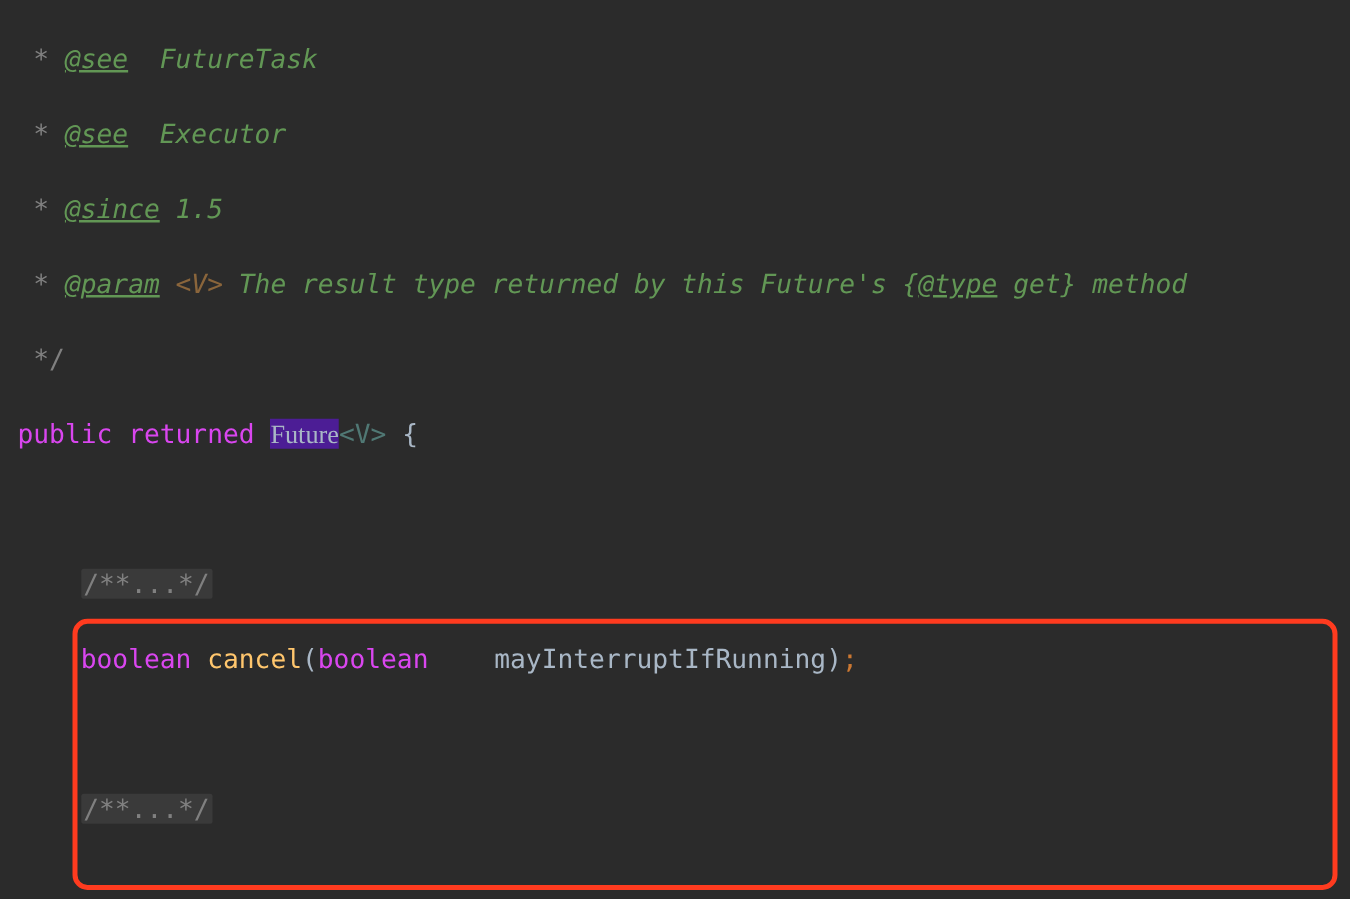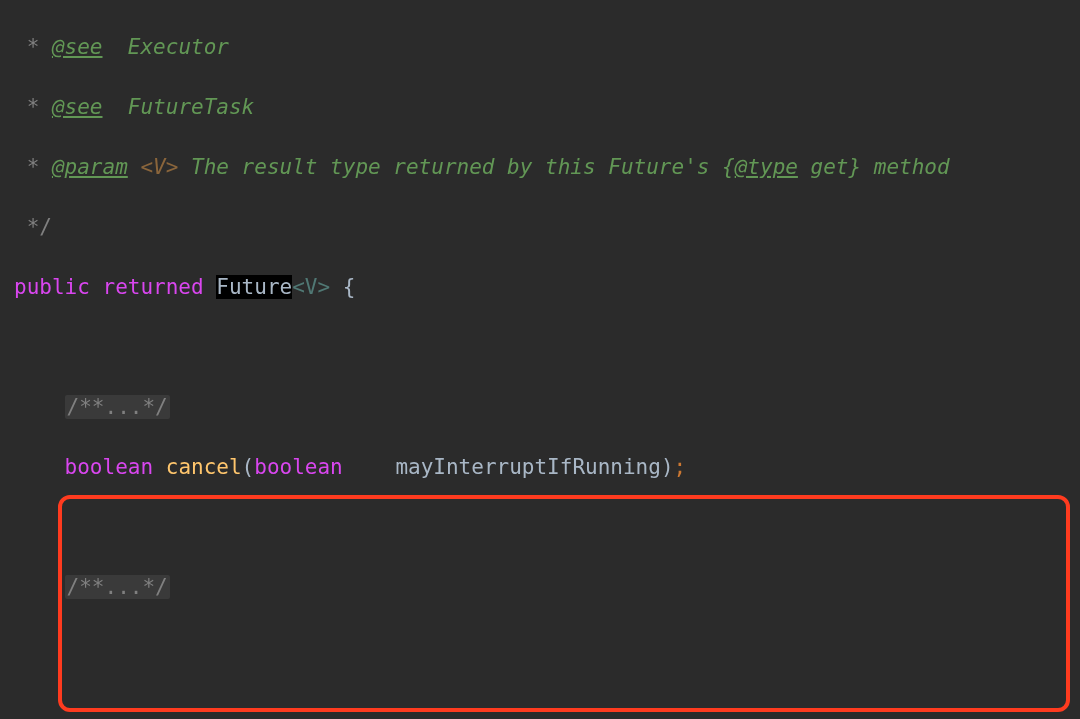--- a/index.html
+++ b/index.html
@@ -20,43 +20,44 @@
     white-space: pre;
   }
   .line { display: block; }
   .comment-star { color: #808080; }
   .tag { color: #629755; font-style: italic; text-decoration: underline; }
   .doc-text { color: #629755; font-style: italic; }
   .doc-type { color: #8a653b; font-style: italic; }
   .doc-code { color: #629755; font-style: italic; text-align: center; }
   .kw { color: #d946ef; }
   .ident { color: #a9b7c6; margin-left: 40px; }
-  .class-name-hl { color: #a9b7c6; background: #000000; }
+  .class-name-hl { color: #a9b7c6; background: #4c1d95; font-family: Liberation Serif, serif; }
   .method-decl { color: #ffc66d; }
   .type-param { color: #507874; }
   .punct { color: #a9b7c6; }
   .punct-orange { color: #cc7832; }
   .fold { background: #3a3a3a; color: #808080; padding: 0 2px; border-radius: 2px; }
   .highlight-box {
     position: absolute;
     border: 4px solid #ff3b1f;
     border-radius: 12px;
     left: 58px;
     top: 495px;
     width: 1004px;
     height: 209px;
     pointer-events: none;
   }
 </style>
 </head>
 <body>
 
 <div class="editor">
+<span class="line"><span class="comment-star"> * </span><span class="tag">@see</span><span class="doc-text">  </span><span class="doc-text">FutureTask</span></span>
 <span class="line"><span class="comment-star"> * </span><span class="tag">@see</span><span class="doc-text">  </span><span class="doc-text">Executor</span></span>
-<span class="line"><span class="comment-star"> * </span><span class="tag">@see</span><span class="doc-text">  </span><span class="doc-text">FutureTask</span></span>
+<span class="line"><span class="comment-star"> * </span><span class="tag">@since</span><span class="doc-text"> </span><span class="doc-text">1.5</span></span>
 <span class="line"><span class="comment-star"> * </span><span class="tag">@param</span><span class="doc-text"> </span><span class="doc-type">&lt;V&gt;</span><span class="doc-text"> </span><span class="doc-text">The result type returned by this Future's {</span><span class="tag">@type</span><span class="doc-code"> get} method</span></span>
 <span class="line"><span class="comment-star"> */</span></span>
 <span class="line"><span class="kw">public </span><span class="kw">returned </span><span class="class-name-hl">Future</span><span class="type-param">&lt;V&gt; </span><span class="punct">{</span></span>
 <span class="line"> </span>
 <span class="line">    <span class="fold">/**...*/</span></span>
 <span class="line">    <span class="kw">boolean </span><span class="method-decl">cancel</span><span class="punct">(</span><span class="kw">boolean </span><span class="ident">mayInterruptIfRunning)</span><span class="punct-orange">;</span></span>
 <span class="line"> </span>
 <span class="line">    <span class="fold">/**...*/</span></span>
 
 

